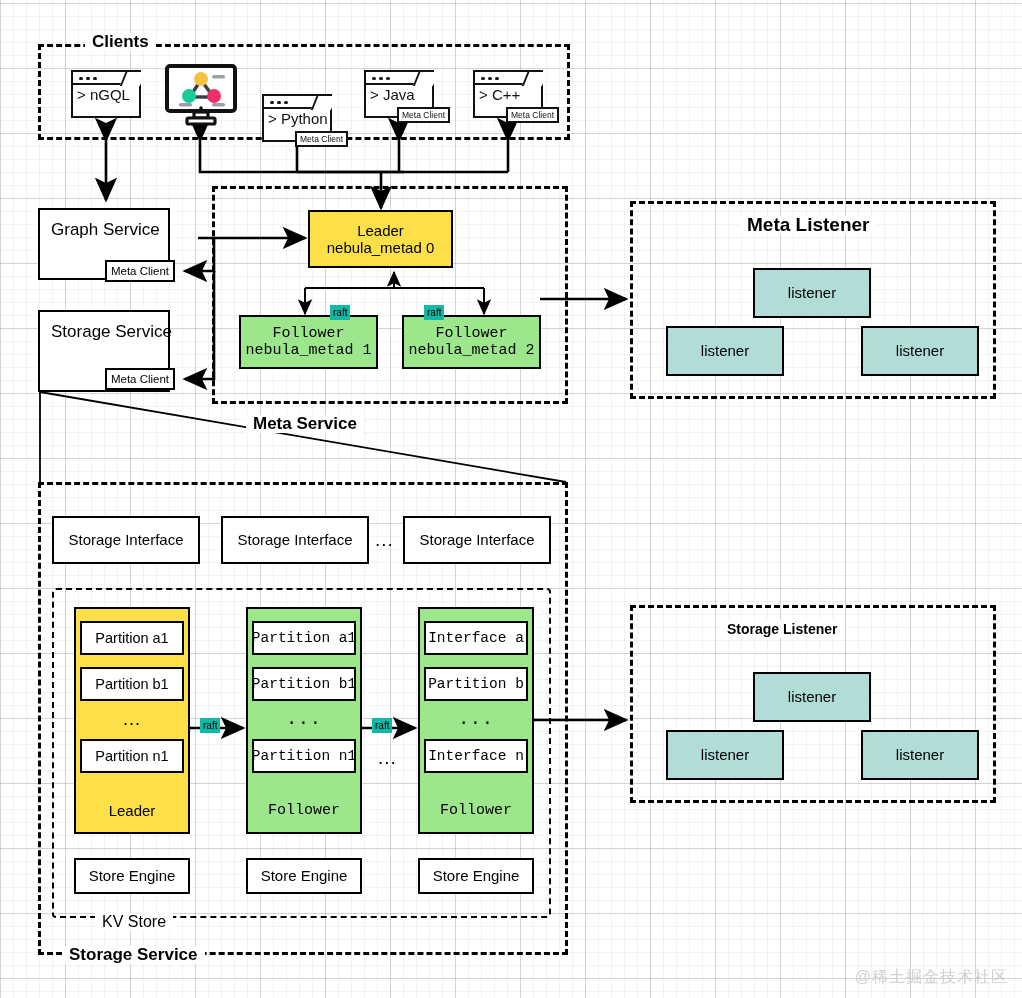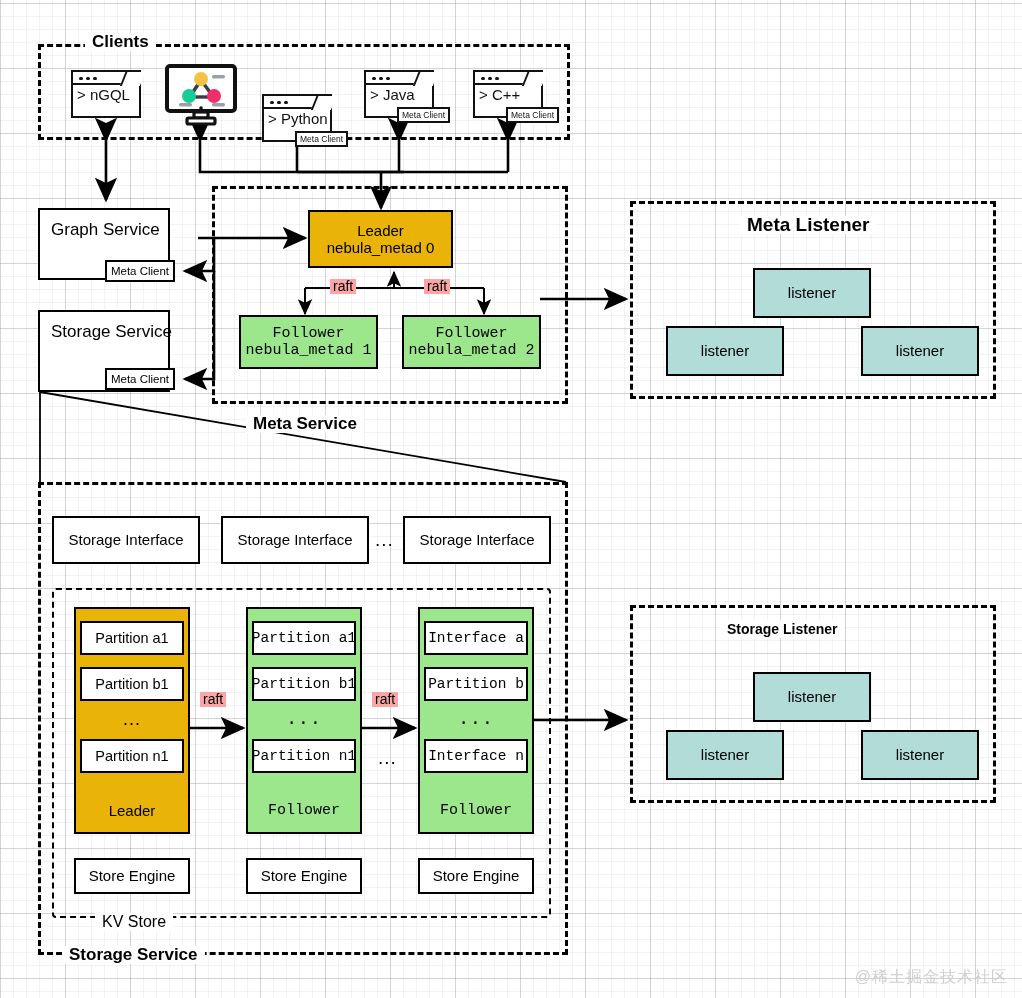--- a/index.html
+++ b/index.html
@@ -58,21 +58,21 @@
     background:#fff;
     display:flex;
     align-items:center;
     justify-content:center;
     text-align:center;
     font-size:15px;
     color:#000;
     line-height:1.15;
     white-space:pre-line;
   }
-  .pink{background:#eab308;}
+  .pink{background:#fde047;}
   .green{background:#9ce78c;font-family:Liberation Mono, monospace;}
   .teal{background:#b1dcd8;}
 
   
   .svc{
     position:absolute;box-sizing:border-box;
     border:2px solid #000;background:#fff;
   }
   .svc .svc-label{
     position:absolute;left:11px;top:10px;
@@ -102,22 +102,22 @@
   .pcol .dots{
     font-size:18px;line-height:12px;margin-bottom:14px;color:#000;
     letter-spacing:1px;
   }
   .pcol .role{
     font-size:15px;color:#000;margin-top:auto;margin-bottom:13px;
   }
 
   
   .conn-label{
-    position:absolute;font-size:14px;color:#000;background:#fca5a5;
-    padding:0 3px;white-space:nowrap;line-height:15px;
+    position:absolute;font-size:10px;color:#000;background:#14b8a6;
+    padding:0 3px;white-space:nowrap;line-height:15px;margin-top:26px;
   }
   .mid-dots{position:absolute;font-size:19px;color:#000;letter-spacing:1px;line-height:12px;}
 
   
   .term{position:absolute;width:72px;height:48px;}
   .term .win{
     position:absolute;left:0;top:0;width:70px;height:48px;
     border:2.5px solid #111;background:#fff;box-sizing:border-box;
   }
   .term .bar{

